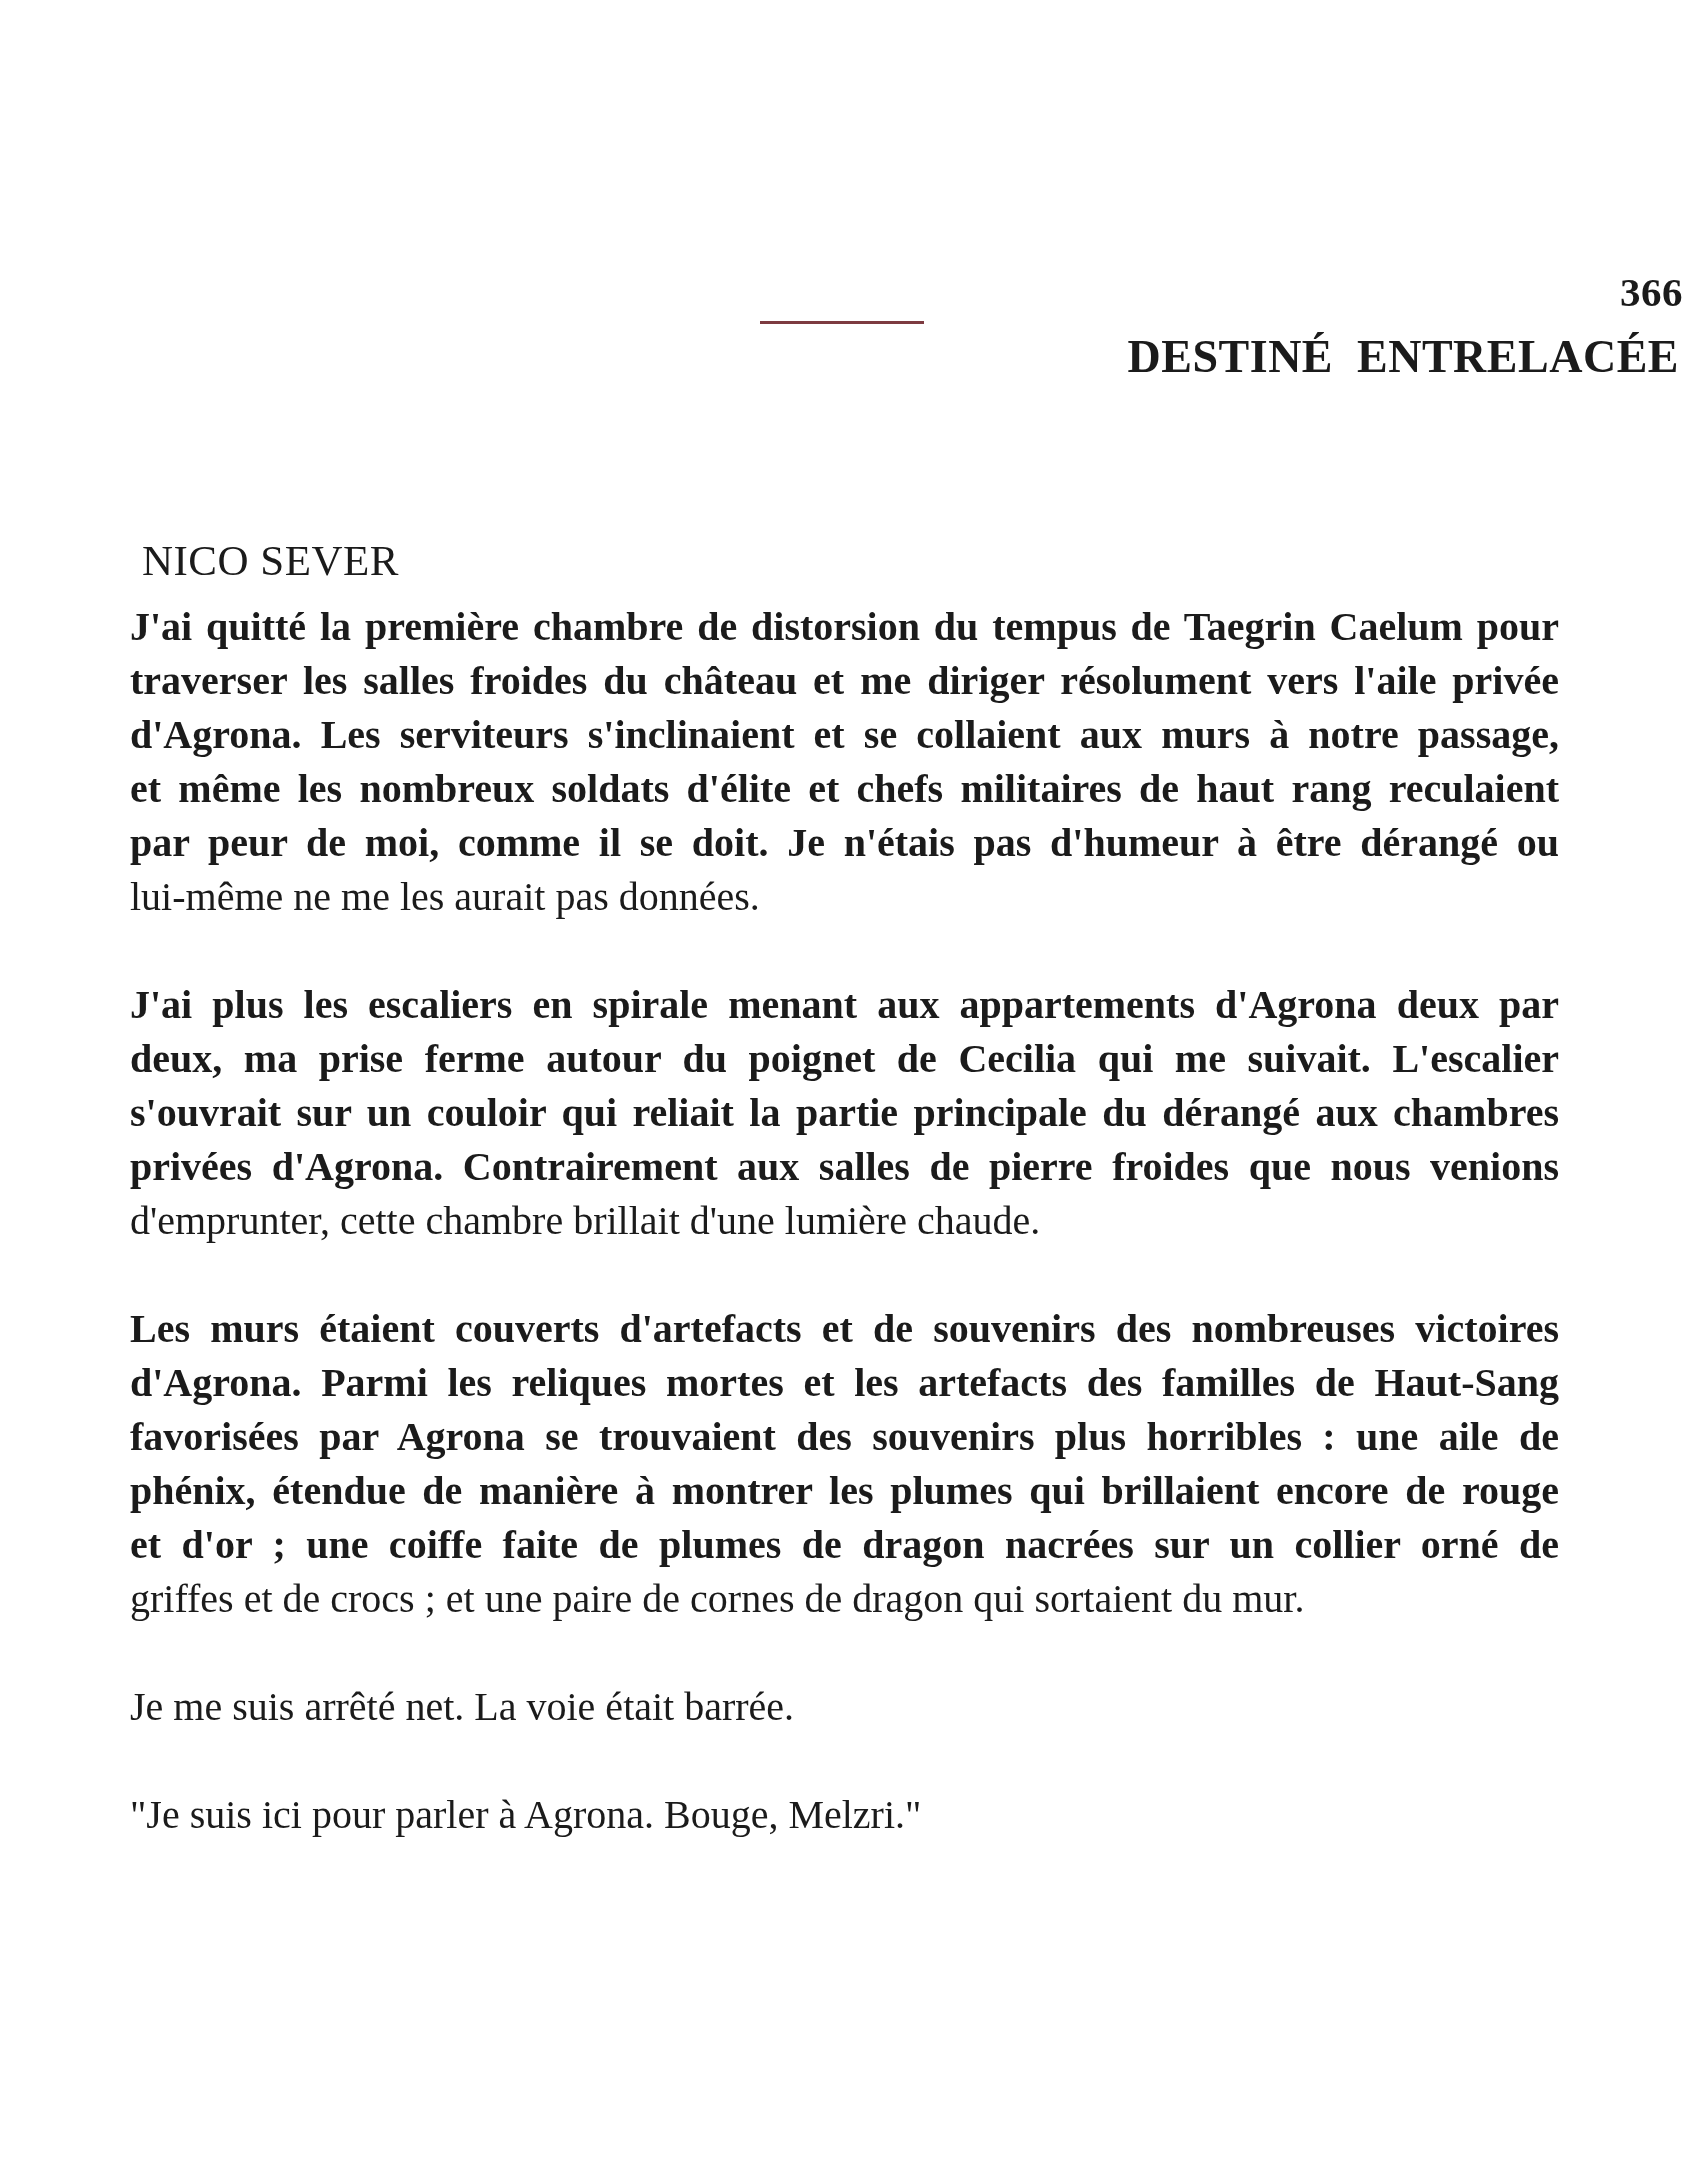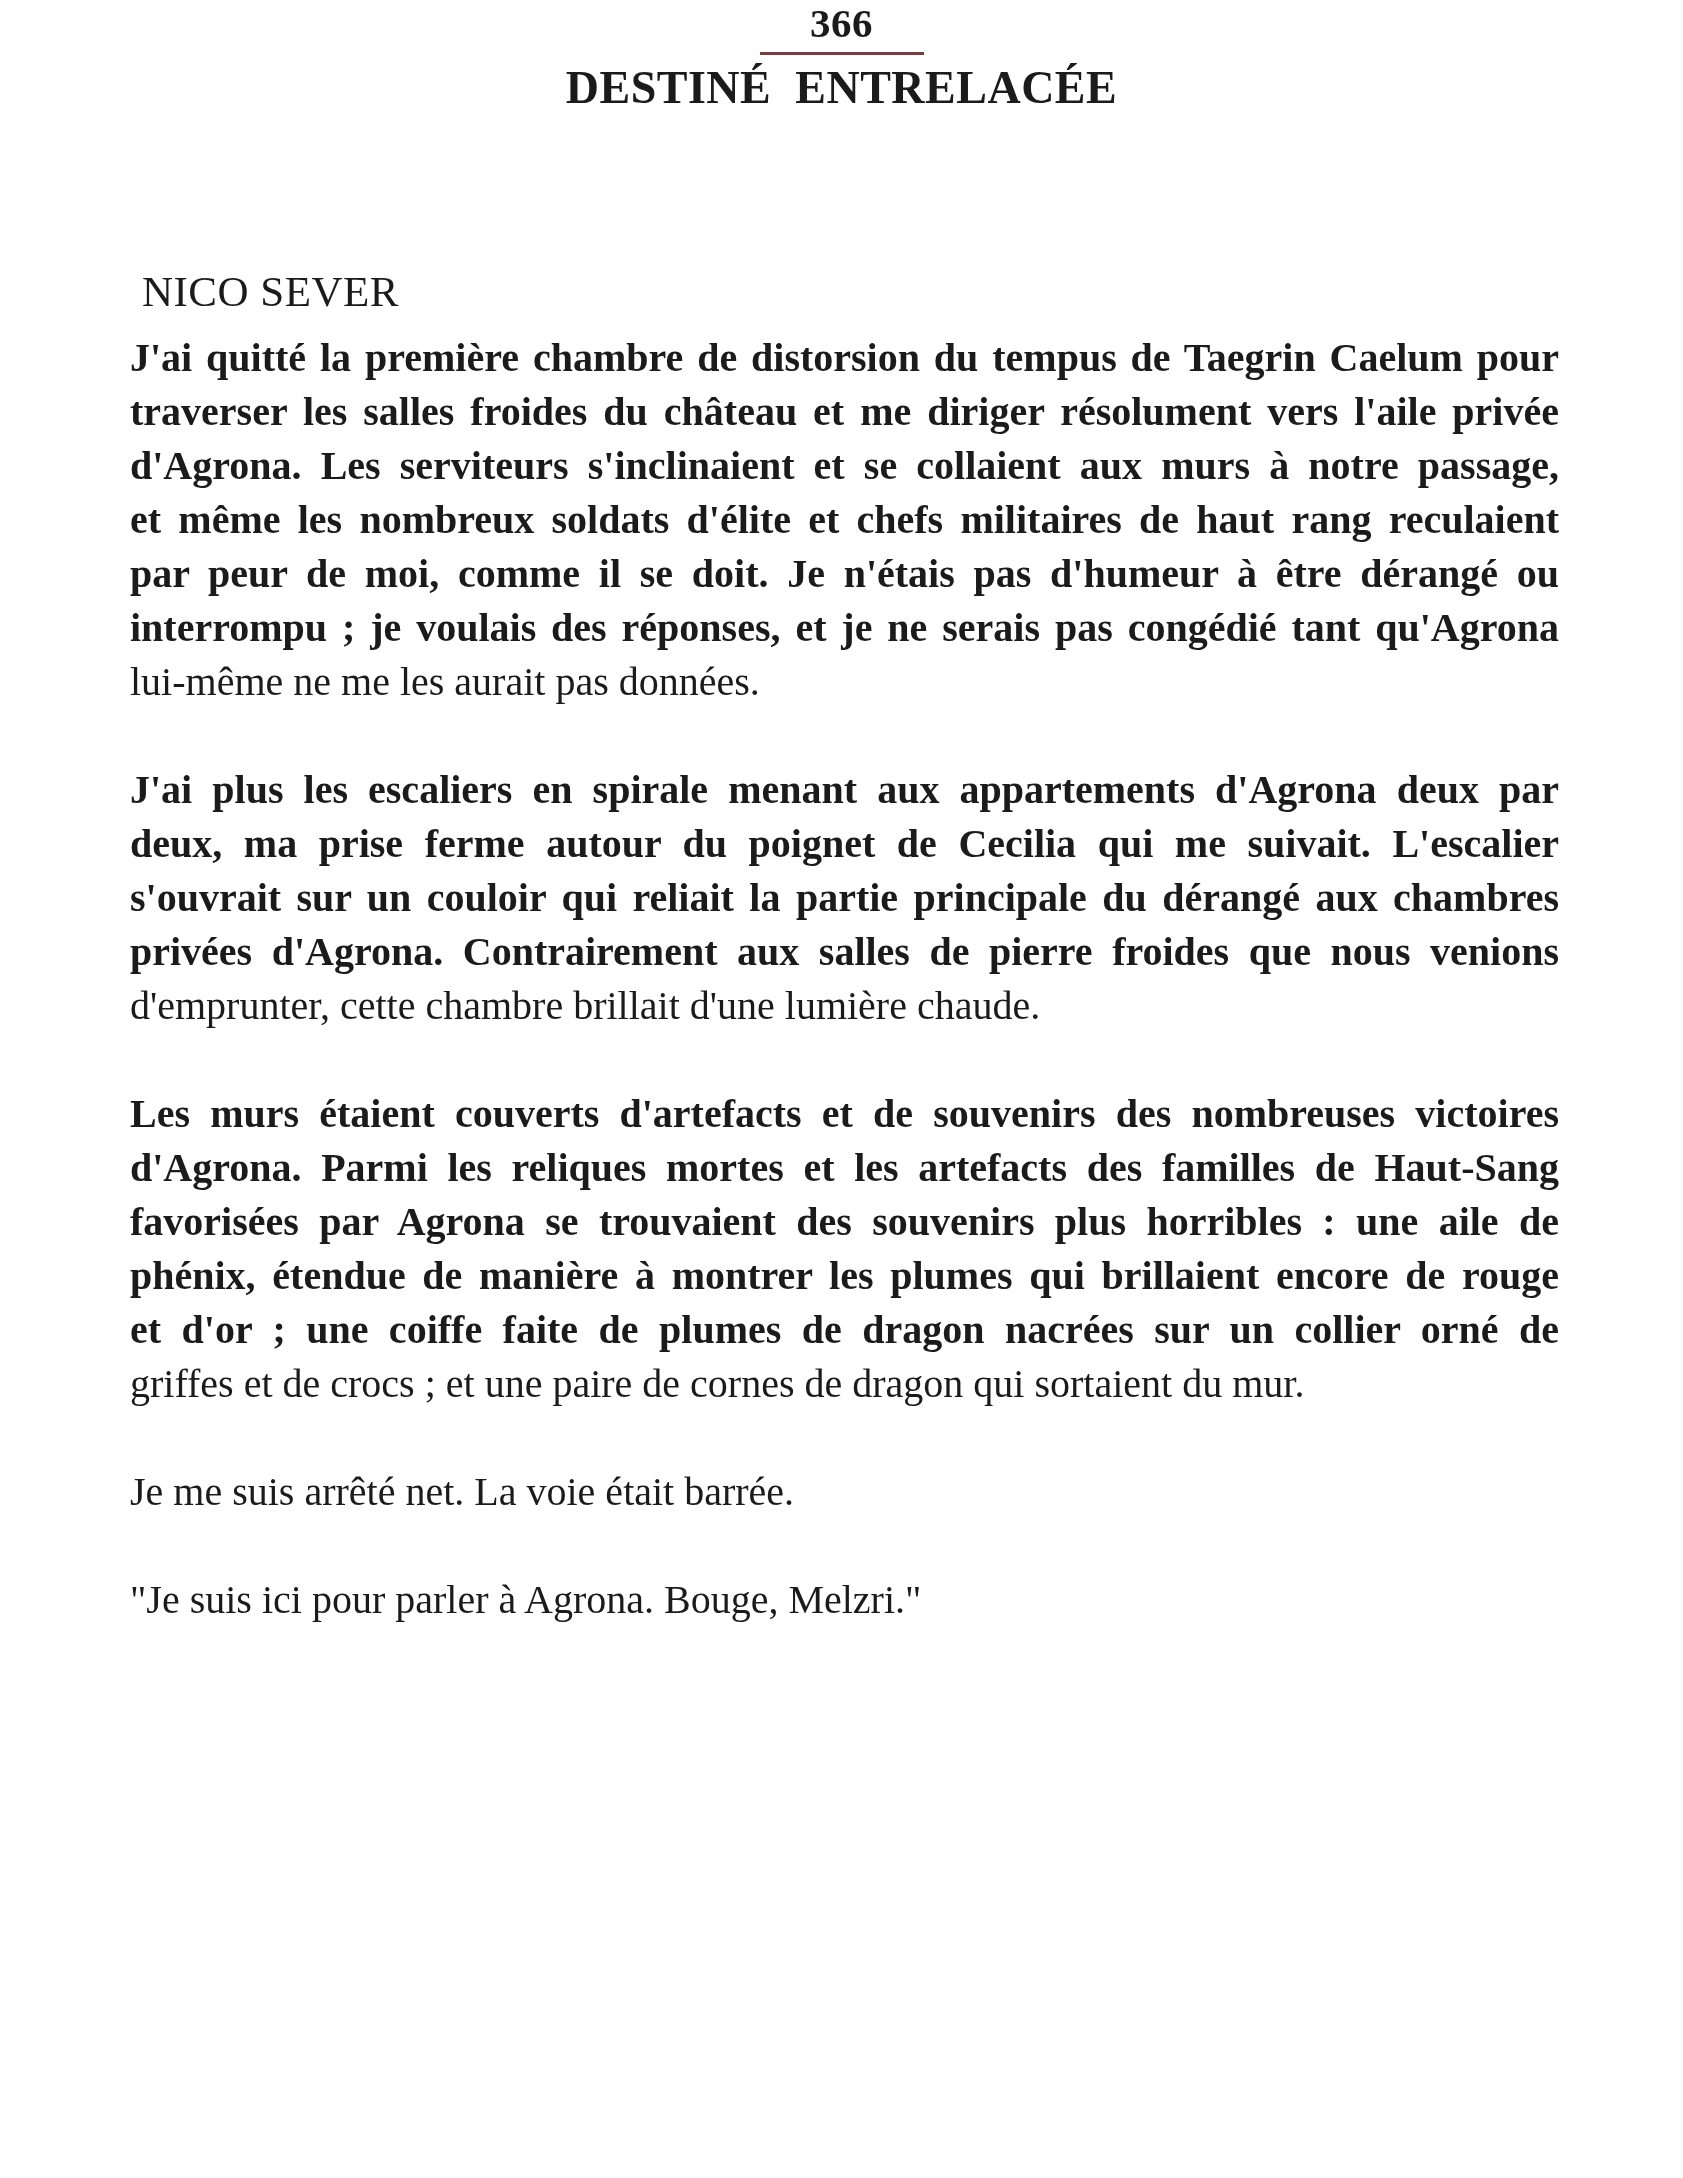--- a/index.html
+++ b/index.html
@@ -6,21 +6,22 @@
   .page {
     position:relative;
     width:1683px;
     height:2178px;
     background:#ffffff;
     font-family:"Liberation Serif", serif;
     color:#1b1b1b;
     overflow:hidden;
   }
   .chapter-header {
-    text-align:center;
+    padding-top:269px;
+    text-align:right;
   }
   .page-number {
     font-size:41px;
     font-weight:700;
     line-height:46px;
     letter-spacing:0.5px;
   }
   .rule {
     width:164px;
     height:3px;
@@ -71,21 +72,20 @@
   <main class="content">
 
     <h2 class="pov-heading">NICO SEVER</h2>
 
     <section class="para first">
       <div class="jline">J'ai quitté la première chambre de distorsion du tempus de Taegrin Caelum pour</div>
       <div class="jline">traverser les salles froides du château et me diriger résolument vers l'aile privée</div>
       <div class="jline">d'Agrona. Les serviteurs s'inclinaient et se collaient aux murs à notre passage,</div>
       <div class="jline">et même les nombreux soldats d'élite et chefs militaires de haut rang reculaient</div>
       <div class="jline">par peur de moi, comme il se doit. Je n'étais pas d'humeur à être dérangé ou</div>
-      <div class="jline">interrompu ; je voulais des réponses, et je ne serais pas congédié tant qu'Agrona</div>
       <div class="lline">lui-même ne me les aurait pas données.</div>
     </section>
 
     <section class="para">
       <div class="jline">J'ai plus les escaliers en spirale menant aux appartements d'Agrona deux par</div>
       <div class="jline">deux, ma prise ferme autour du poignet de Cecilia qui me suivait. L'escalier</div>
       <div class="jline">s'ouvrait sur un couloir qui reliait la partie principale du dérangé aux chambres</div>
       <div class="jline">privées d'Agrona. Contrairement aux salles de pierre froides que nous venions</div>
       <div class="lline">d'emprunter, cette chambre brillait d'une lumière chaude.</div>
     </section>

